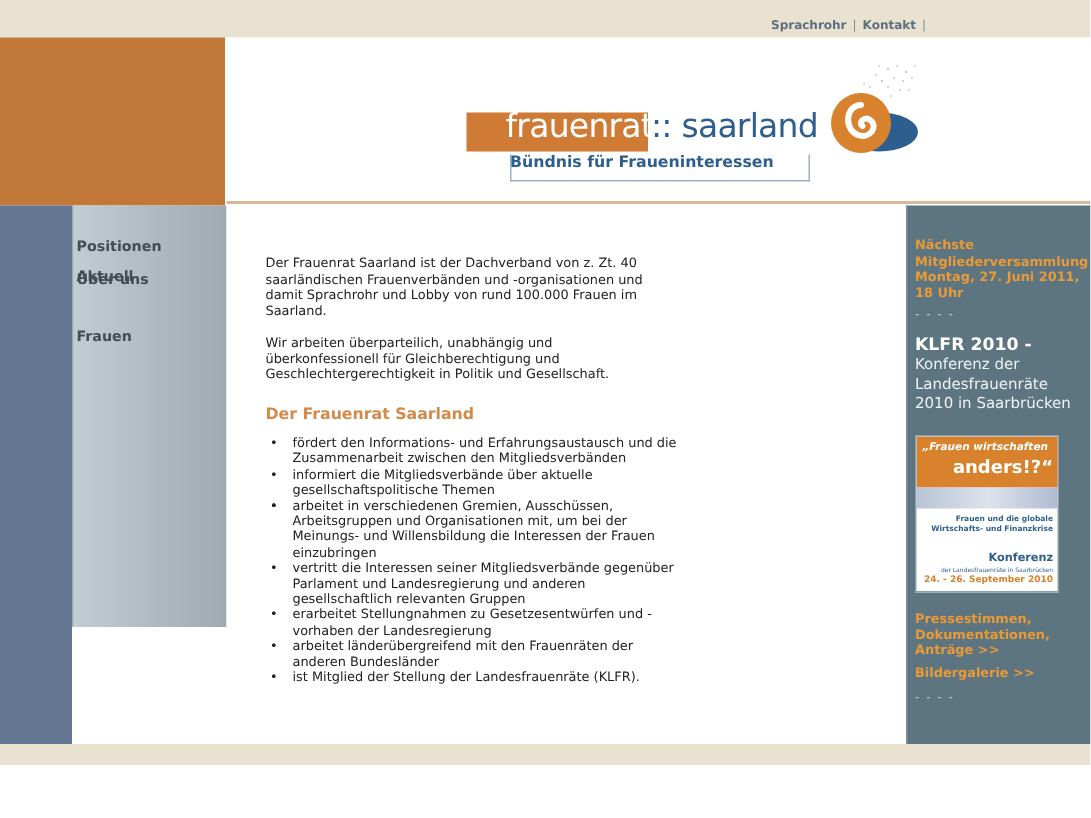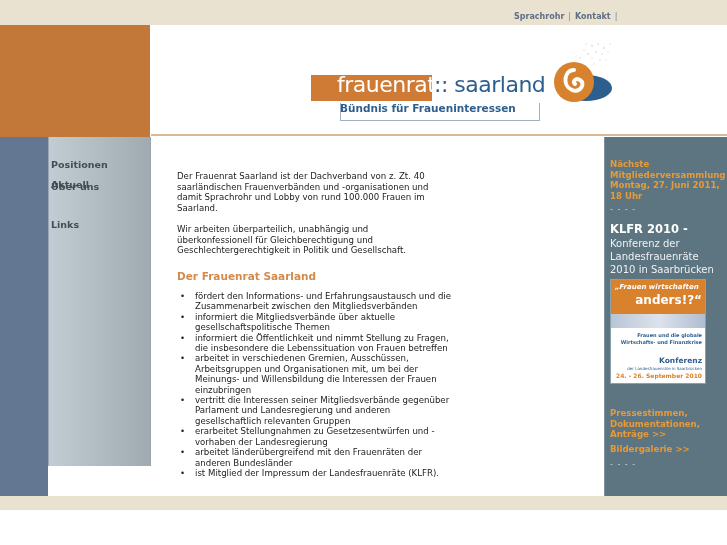--- a/index.html
+++ b/index.html
@@ -10,34 +10,34 @@
   .toplinks .sep { color:#7a8898; margin:0 4px; font-weight:normal; }
   .orangeblock { position:absolute; left:0; top:25px; width:150px; height:112px; background:#c27838; }
   .logoarea { position:absolute; left:151px; top:25px; width:576px; height:111px; background:#ffffff; border-bottom:2px solid #d8b898; }
   .logo-orange { position:absolute; left:311px; top:75px; width:121px; height:26px; background:#cf7b36; }
   .logo-frauenrat { position:absolute; left:337px; top:72px; font-size:22px; color:#ffffff; font-family:"DejaVu Sans", sans-serif; letter-spacing:-0.5px; }
   .logo-saarland { position:absolute; left:434px; top:72px; font-size:22px; color:#2d5f8e; letter-spacing:-0.5px; }
   .logo-sub { position:absolute; left:340px; top:102px; font-size:10.5px; color:#2d5f8e; font-weight:bold; }
   .logo-underline { position:absolute; left:340px; top:103px; width:200px; height:18px; border-left:1px solid #9fb0c4; border-right:1px solid #9fb0c4; border-bottom:1px solid #9fb0c4; }
   .logo-swirl { position:absolute; left:548px; top:40px; width:66px; height:66px; }
   .leftblue { position:absolute; left:0; top:137px; width:48px; height:359px; background:#637792; }
-  .nav { position:absolute; left:48px; top:137px; width:103px; height:329px; background:linear-gradient(to right,#c1ccd3,#9faab1); border-left:1px solid #9aa8b6; border-right:1px solid #9aa8b6;padding-left:16px; }
+  .nav { position:absolute; left:48px; top:137px; width:103px; height:281px; background:linear-gradient(to right,#c1ccd3,#9faab1); border-left:1px solid #9aa8b6; border-right:1px solid #9aa8b6;padding-left:16px; }
   .nav-item { position:absolute; left:2px; font-size:9.5px; font-weight:bold; color:#444c55; text-decoration:none; }
   .content { position:absolute; left:151px; top:137px; width:502px; height:359px; background:#ffffff; }
   .para { position:absolute; left:26px; width:260px; font-size:8.6px; line-height:10.5px; color:#222; }
   .heading { position:absolute; left:26px; top:133px; font-size:10.5px; color:#d38a4a; }
   .list { position:absolute; left:26px; top:154px; width:280px; font-size:8.6px; line-height:10.4px; color:#222; list-style:none; }
   .list li { position:relative; padding-left:18px; }
   .list li .bullet { position:absolute; left:3px; top:0; }
   .right { position:absolute; left:604px; top:137px; width:123px; height:359px; background:#5d7580; border-left:1px solid #7c919b; }
   .r-orange { color:#e89a38; font-weight:bold; font-size:8.6px; line-height:10.5px; }
   .r-dash { color:#c9d2d6; font-size:8px; letter-spacing:1px; }
   .r-white-b { color:#ffffff; font-weight:bold; font-size:11.5px; }
   .r-white { color:#eef2f4; font-size:10px; line-height:13px; }
-  .promo { position:absolute; left:5px; top:142px; width:96px; height:105px; background:#ffffff; border:1px solid #8aa0aa; overflow:hidden; }
+  .promo { position:absolute; left:5px; top:153px; width:96px; height:105px; background:#ffffff; border:1px solid #8aa0aa; overflow:hidden; }
   .promo-top { position:absolute; left:0; top:0; width:96px; height:34px; background:#d9822d; }
   .promo-photo { position:absolute; left:0; top:34px; width:96px; height:14px; background:linear-gradient(to right,#b8c4d6,#dde3ec,#aebad0); }
   .footer { position:absolute; left:0; top:496px; width:727px; height:14px; background:#e9e2d0; }
 </style>
 </head>
 <body>
 
 <div class="topbar">
   <div class="toplinks">
     <a href="#">Sprachrohr</a><span class="sep">|</span><a href="#">Kontakt</a><span class="sep">|</span>
@@ -77,36 +77,36 @@
     <path d="M26 30 C 16 30, 14 46, 24 50 C 32 53, 38 44, 32 40 C 28 37, 24 42, 27 44" fill="none" stroke="#ffffff" stroke-width="4" stroke-linecap="round"></path>
   </svg>
 </div>
 
 <div class="leftblue"></div>
 
 <nav class="nav">
   <a href="#" class="nav-item" style="top:22px">Positionen</a>
   <a href="#" class="nav-item" style="top:42px">Aktuell</a>
   <a href="#" class="nav-item" style="top:44px">Über uns</a>
-  <a href="#" class="nav-item" style="top:82px">Links</a>
+  <a href="#" class="nav-item" style="top:82px">Frauen</a>
 </nav>
 
 <main class="content">
   <p class="para" style="top:34px">Der Frauenrat Saarland ist der Dachverband von z. Zt. 40 saarländischen Frauenverbänden und -organisationen und damit Sprachrohr und Lobby von rund 100.000 Frauen im Saarland.</p>
   <p class="para" style="top:87px">Wir arbeiten überparteilich, unabhängig und überkonfessionell für Gleichberechtigung und Geschlechtergerechtigkeit in Politik und Gesellschaft.</p>
   <h2 class="heading">Der Frauenrat Saarland</h2>
   <ul class="list">
     <li><span class="bullet">•</span><span>fördert den Informations- und Erfahrungsaustausch und die Zusammenarbeit zwischen den Mitgliedsverbänden</span></li>
     <li><span class="bullet">•</span><span>informiert die Mitgliedsverbände über aktuelle gesellschaftspolitische Themen</span></li>
-    <li><span class="bullet">•</span><span>informiert die Öffentlichkeit und nimmt Stellung zu Fragen, die insbesondere die Lebenssituation von Frauen betreffen</span></li>
+    <li><span class="bullet">•</span></li>
     <li><span class="bullet">•</span><span>arbeitet in verschiedenen Gremien, Ausschüssen, Arbeitsgruppen und Organisationen mit, um bei der Meinungs- und Willensbildung die Interessen der Frauen einzubringen</span></li>
     <li><span class="bullet">•</span><span>vertritt die Interessen seiner Mitgliedsverbände gegenüber Parlament und Landesregierung und anderen gesellschaftlich relevanten Gruppen</span></li>
     <li><span class="bullet">•</span><span>erarbeitet Stellungnahmen zu Gesetzesentwürfen und -vorhaben der Landesregierung</span></li>
     <li><span class="bullet">•</span><span>arbeitet länderübergreifend mit den Frauenräten der anderen Bundesländer</span></li>
-    <li><span class="bullet">•</span><span>ist Mitglied der Impressum der Landesfrauenräte (KLFR).</span></li>
+    <li><span class="bullet">•</span><span>ist Mitglied der Stellung der Landesfrauenräte (KLFR).</span></li>
   </ul>
 </main>
 
 <aside class="right">
   <a href="#" class="r-orange" style="position:absolute;left:5px;top:22px;width:122px;display:block;text-decoration:none;">Nächste Mitgliederversammlung Montag, 27. Juni 2011, 18 Uhr</a>
   <div class="r-dash" style="position:absolute;left:5px;top:68px;">- - - -</div>
   <div class="r-white-b" style="position:absolute;left:5px;top:85px;">KLFR 2010 -</div>
   <div class="r-white" style="position:absolute;left:5px;top:100px;width:112px;">Konferenz der Landesfrauenräte 2010 in Saarbrücken</div>
 
   <a href="#" class="promo" style="text-decoration:none;">

